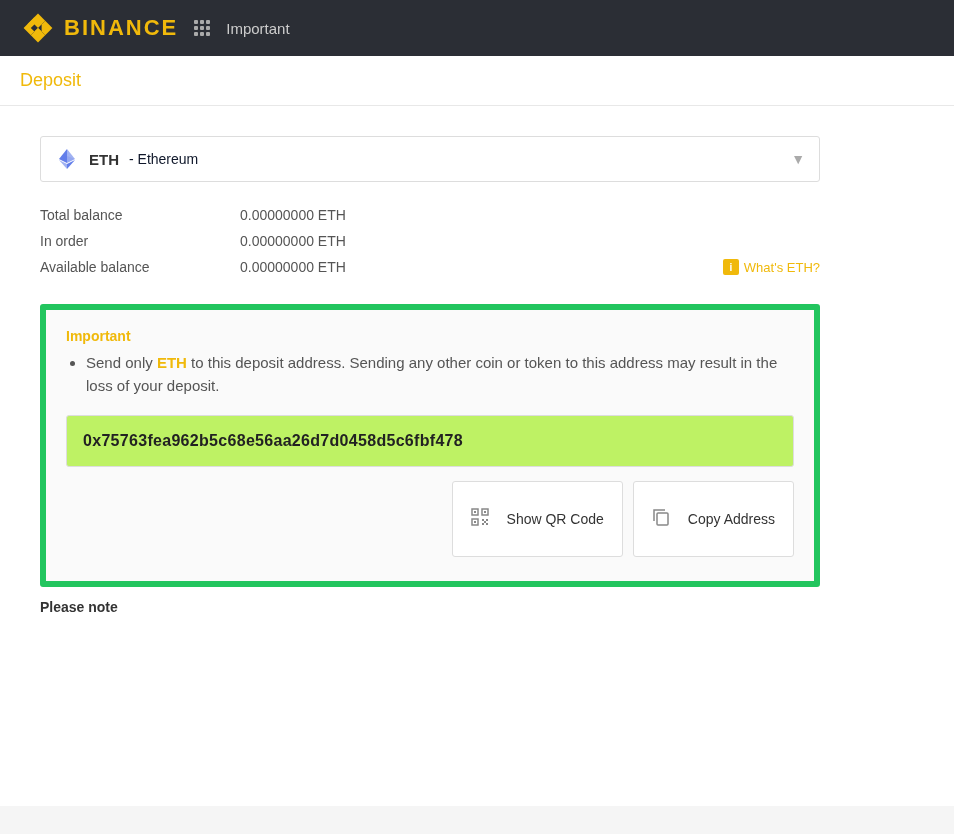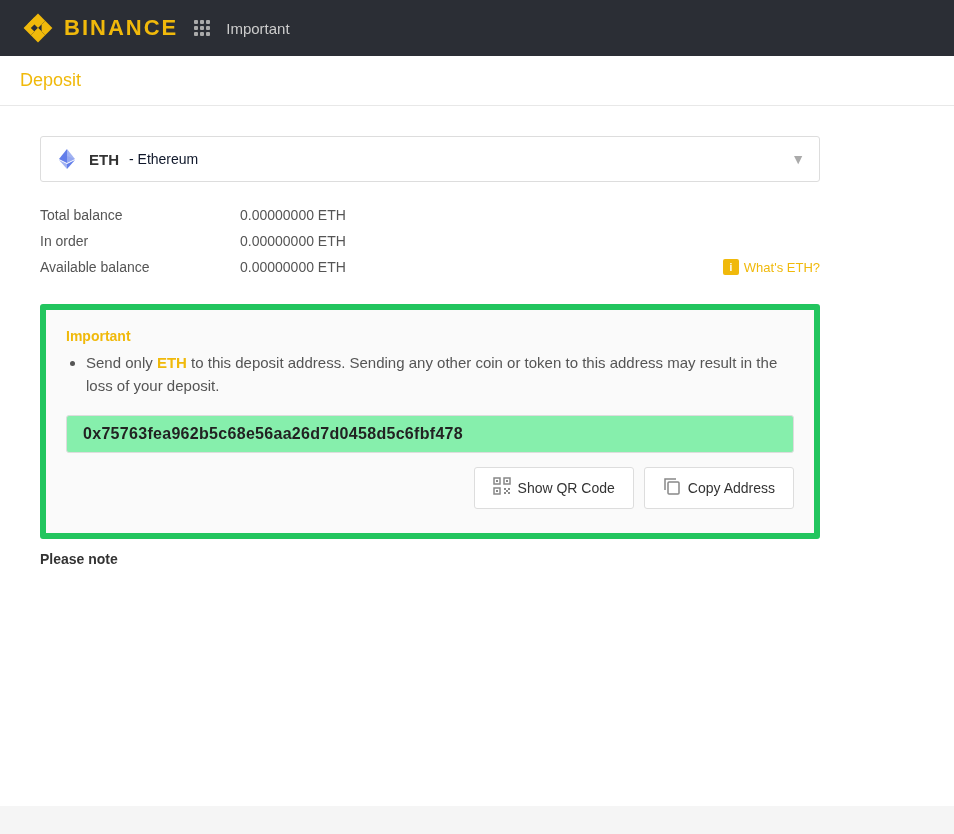--- a/index.html
+++ b/index.html
@@ -160,42 +160,42 @@
     }
 
     .deposit-address-label {
       font-weight: bold;
       font-size: 14px;
       margin-bottom: 10px;
       color: #333;
     }
     .address-box {
       border: 1px solid #ddd;
-      background: #86efac;
+      background: #bef264;
       border-radius: 3px;
-      padding: 9px 16px;
+      padding: 16px 16px;
       font-size: 16px;
       font-weight: bold;
       color: #222;
       margin-bottom: 14px;
       letter-spacing: 0.3px;
       word-break: break-all;
     }
 
     
     .action-buttons {
       display: flex;
       gap: 10px;
       justify-content: flex-end;
     }
     .btn {
       display: flex;
       align-items: center;
-      gap: 7px;
-      padding: 9px 18px;
+      gap: 18px;
+      padding: 26px 18px;
       border: 1px solid #ddd;
       background: #fff;
       border-radius: 3px;
       cursor: pointer;
       font-size: 14px;
       color: #333;
     }
     .btn-icon {
       font-size: 16px;
       color: #888;

